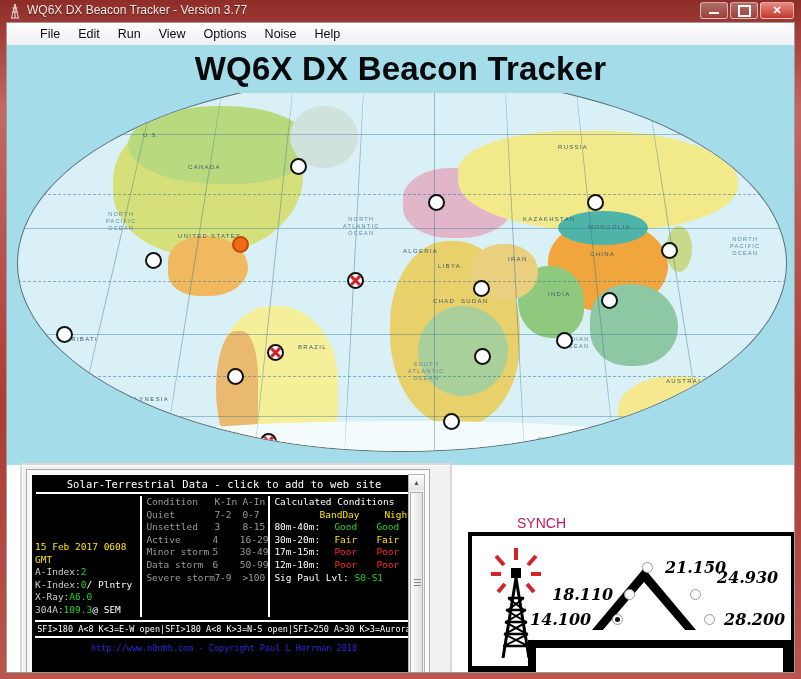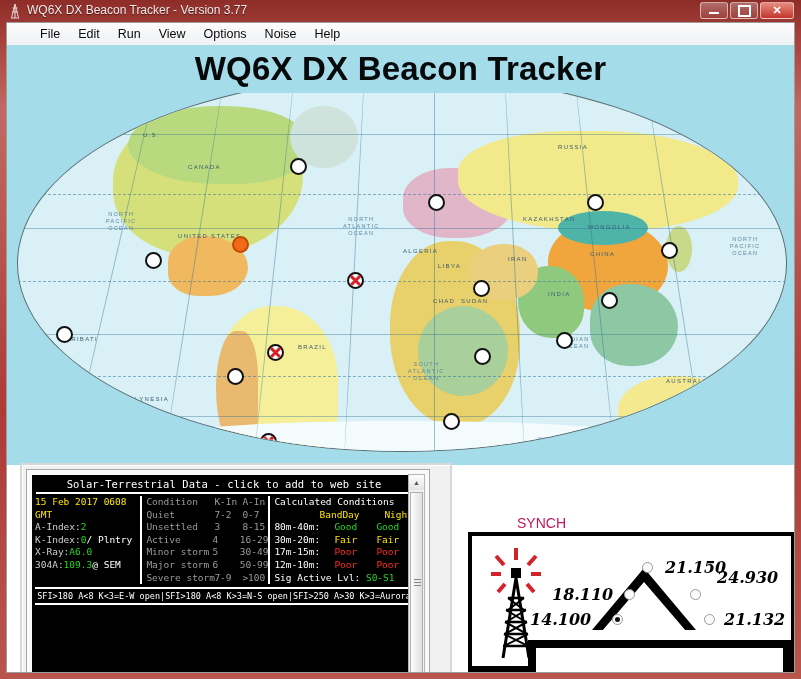--- a/index.html
+++ b/index.html
@@ -71,21 +71,21 @@
     background:#f1f1f1;border:2px solid #d8d8d8;box-sizing:border-box;
     box-shadow:inset 1px 1px 0 #fff;}
   #solar-inner{position:absolute;left:4px;top:4px;width:404px;height:226px;
     background:#fafafa;border:1px solid #a9a9a9;box-sizing:border-box;}
   #solar-img{position:absolute;left:5px;top:5px;width:384px;height:212px;background:#000;
     font-family:"DejaVu Sans Mono","Liberation Mono",monospace;overflow:hidden;}
   #st-head{text-align:center;color:#fff;font-size:10.5px;padding-top:3px;letter-spacing:.1px;}
   #st-headrule{height:2px;background:#fff;margin:2px 4px 0 4px;}
   #st-cols{display:flex;padding:2px 3px 0 3px;}
   .st-col{font-size:9.5px;line-height:12.6px;}
-  .st-c1{width:124px;color:#cfcfcf;}
+  .st-c1{width:124px;color:#cfcfcf;margin-top:45px;}
   .st-c2{width:122px;color:#9a9a9a;border-left:2px solid #fff;padding-left:4px;}
   .st-c3{flex:1;color:#ffffff;border-left:2px solid #fff;padding-left:4px;}
   .yel{color:#ffe400;}.grn{color:#22d422;}.red{color:#ff2a21;}.wht{color:#fff;}
   .st-row{display:flex;white-space:pre;}
   .c2a{display:inline-block;width:68px;}
   .c2b{display:inline-block;width:28px;}
   .c3a{display:inline-block;width:60px;}
   .c3b{display:inline-block;width:42px;}
   #st-rule2{height:2px;background:#fff;margin:3px 3px 0 3px;}
   #st-tip{color:#ffffff;font-size:8.5px;text-align:center;padding-top:2px;white-space:nowrap;}
@@ -319,45 +319,46 @@
 
               <div class="st-col st-c2">
                 <div class="st-row">
                   <span class="c2a">Condition</span><span class="c2b">K-In</span><span>A-In</span>
                 </div>
                 <div id="geomag-rows">
                     <div class="st-row"><span class="c2a">Quiet</span><span class="c2b">7-2</span><span>0-7</span></div>
                     <div class="st-row"><span class="c2a">Unsettled</span><span class="c2b">3</span><span>8-15</span></div>
                     <div class="st-row"><span class="c2a">Active</span><span class="c2b">4</span><span>16-29</span></div>
                     <div class="st-row"><span class="c2a">Minor storm</span><span class="c2b">5</span><span>30-49</span></div>
-                    <div class="st-row"><span class="c2a">Major storm</span><span class="c2b">6</span><span>50-99</span></div>
+                    <div class="st-row"><span class="c2a">Data storm</span><span class="c2b">6</span><span>50-99</span></div>
                     <div class="st-row"><span class="c2a">Severe storm</span><span class="c2b">7-9</span><span>&gt;100</span></div>
                   </div>
               </div>
 
               <div class="st-col st-c3">
                 <div>Calculated Conditions</div>
                 <div class="st-row" style="padding-left:8px">
                   <span class="c3a yel" style="text-align:right">Band</span><span class="c3b yel">Day</span><span class="yel">Night</span>
                 </div>
                 <div id="band-rows">
                     <div class="st-row"><span class="c3a wht">80m-40m:</span><span class="c3b grn">Good</span><span class="grn">Good</span></div>
                     <div class="st-row"><span class="c3a wht">30m-20m:</span><span class="c3b yel">Fair</span><span class="yel">Fair</span></div>
                     <div class="st-row"><span class="c3a wht">17m-15m:</span><span class="c3b red">Poor</span><span class="red">Poor</span></div>
                     <div class="st-row"><span class="c3a wht">12m-10m:</span><span class="c3b red">Poor</span><span class="red">Poor</span></div>
                   </div>
                 <div class="st-row">
-                  <span class="wht">Sig Active Lvl:</span><span> </span><span class="grn">S0-S1</span>
+                  <span class="wht">Sig Paul Lvl:</span><span> </span><span class="grn">S0-S1</span>
                 </div>
               </div>
 
             </div>
             <div id="st-rule2"></div>
             <div id="st-tip">SFI&gt;180 A&lt;8 K&lt;3=E-W open|SFI&gt;180 A&lt;8 K&gt;3=N-S open|SFI&gt;250 A&gt;30 K&gt;3=Aurora</div>
             <div id="st-rule3"></div>
+            <div id="st-url">http://www.n0nbh.com - Copyright Paul L Herrman 2010</div>
           </div>
 
           <div id="sbar">
             <div class="sb-arrow" id="sb-up">▲</div>
             <div id="sb-thumb">
               <div id="sb-grip"></div>
             </div>
 
           </div>
         </div>
@@ -391,21 +392,21 @@
 
         <div class="freq" style="left:80px;top:49px;">18.110</div>
         <div class="radio" style="left:152px;top:53px;"></div>
 
         <div class="freq" style="left:238px;top:32px;margin-left:7px;">24.930</div>
         <div class="radio" style="left:218px;top:53px;"></div>
 
         <div class="freq" style="left:58px;top:74px;">14.100</div>
         <div class="radio sel" style="left:140px;top:78px;"></div>
 
-        <div class="freq" style="left:252px;top:74px;">21.132</div>
+        <div class="freq" style="left:252px;top:74px;">28.200</div>
         <div class="radio" style="left:232px;top:78px;"></div>
 
         <div class="blk" style="left:56px;top:104px;width:263px;height:8px;"></div>
         <div class="blk" style="left:56px;top:104px;width:8px;height:34px;"></div>
         <div class="blk" style="left:0px;top:130px;width:62px;height:7px;"></div>
 
         <div class="blk" style="left:311px;top:104px;width:8px;height:41px;"></div>
       </div>
 
     </div>

